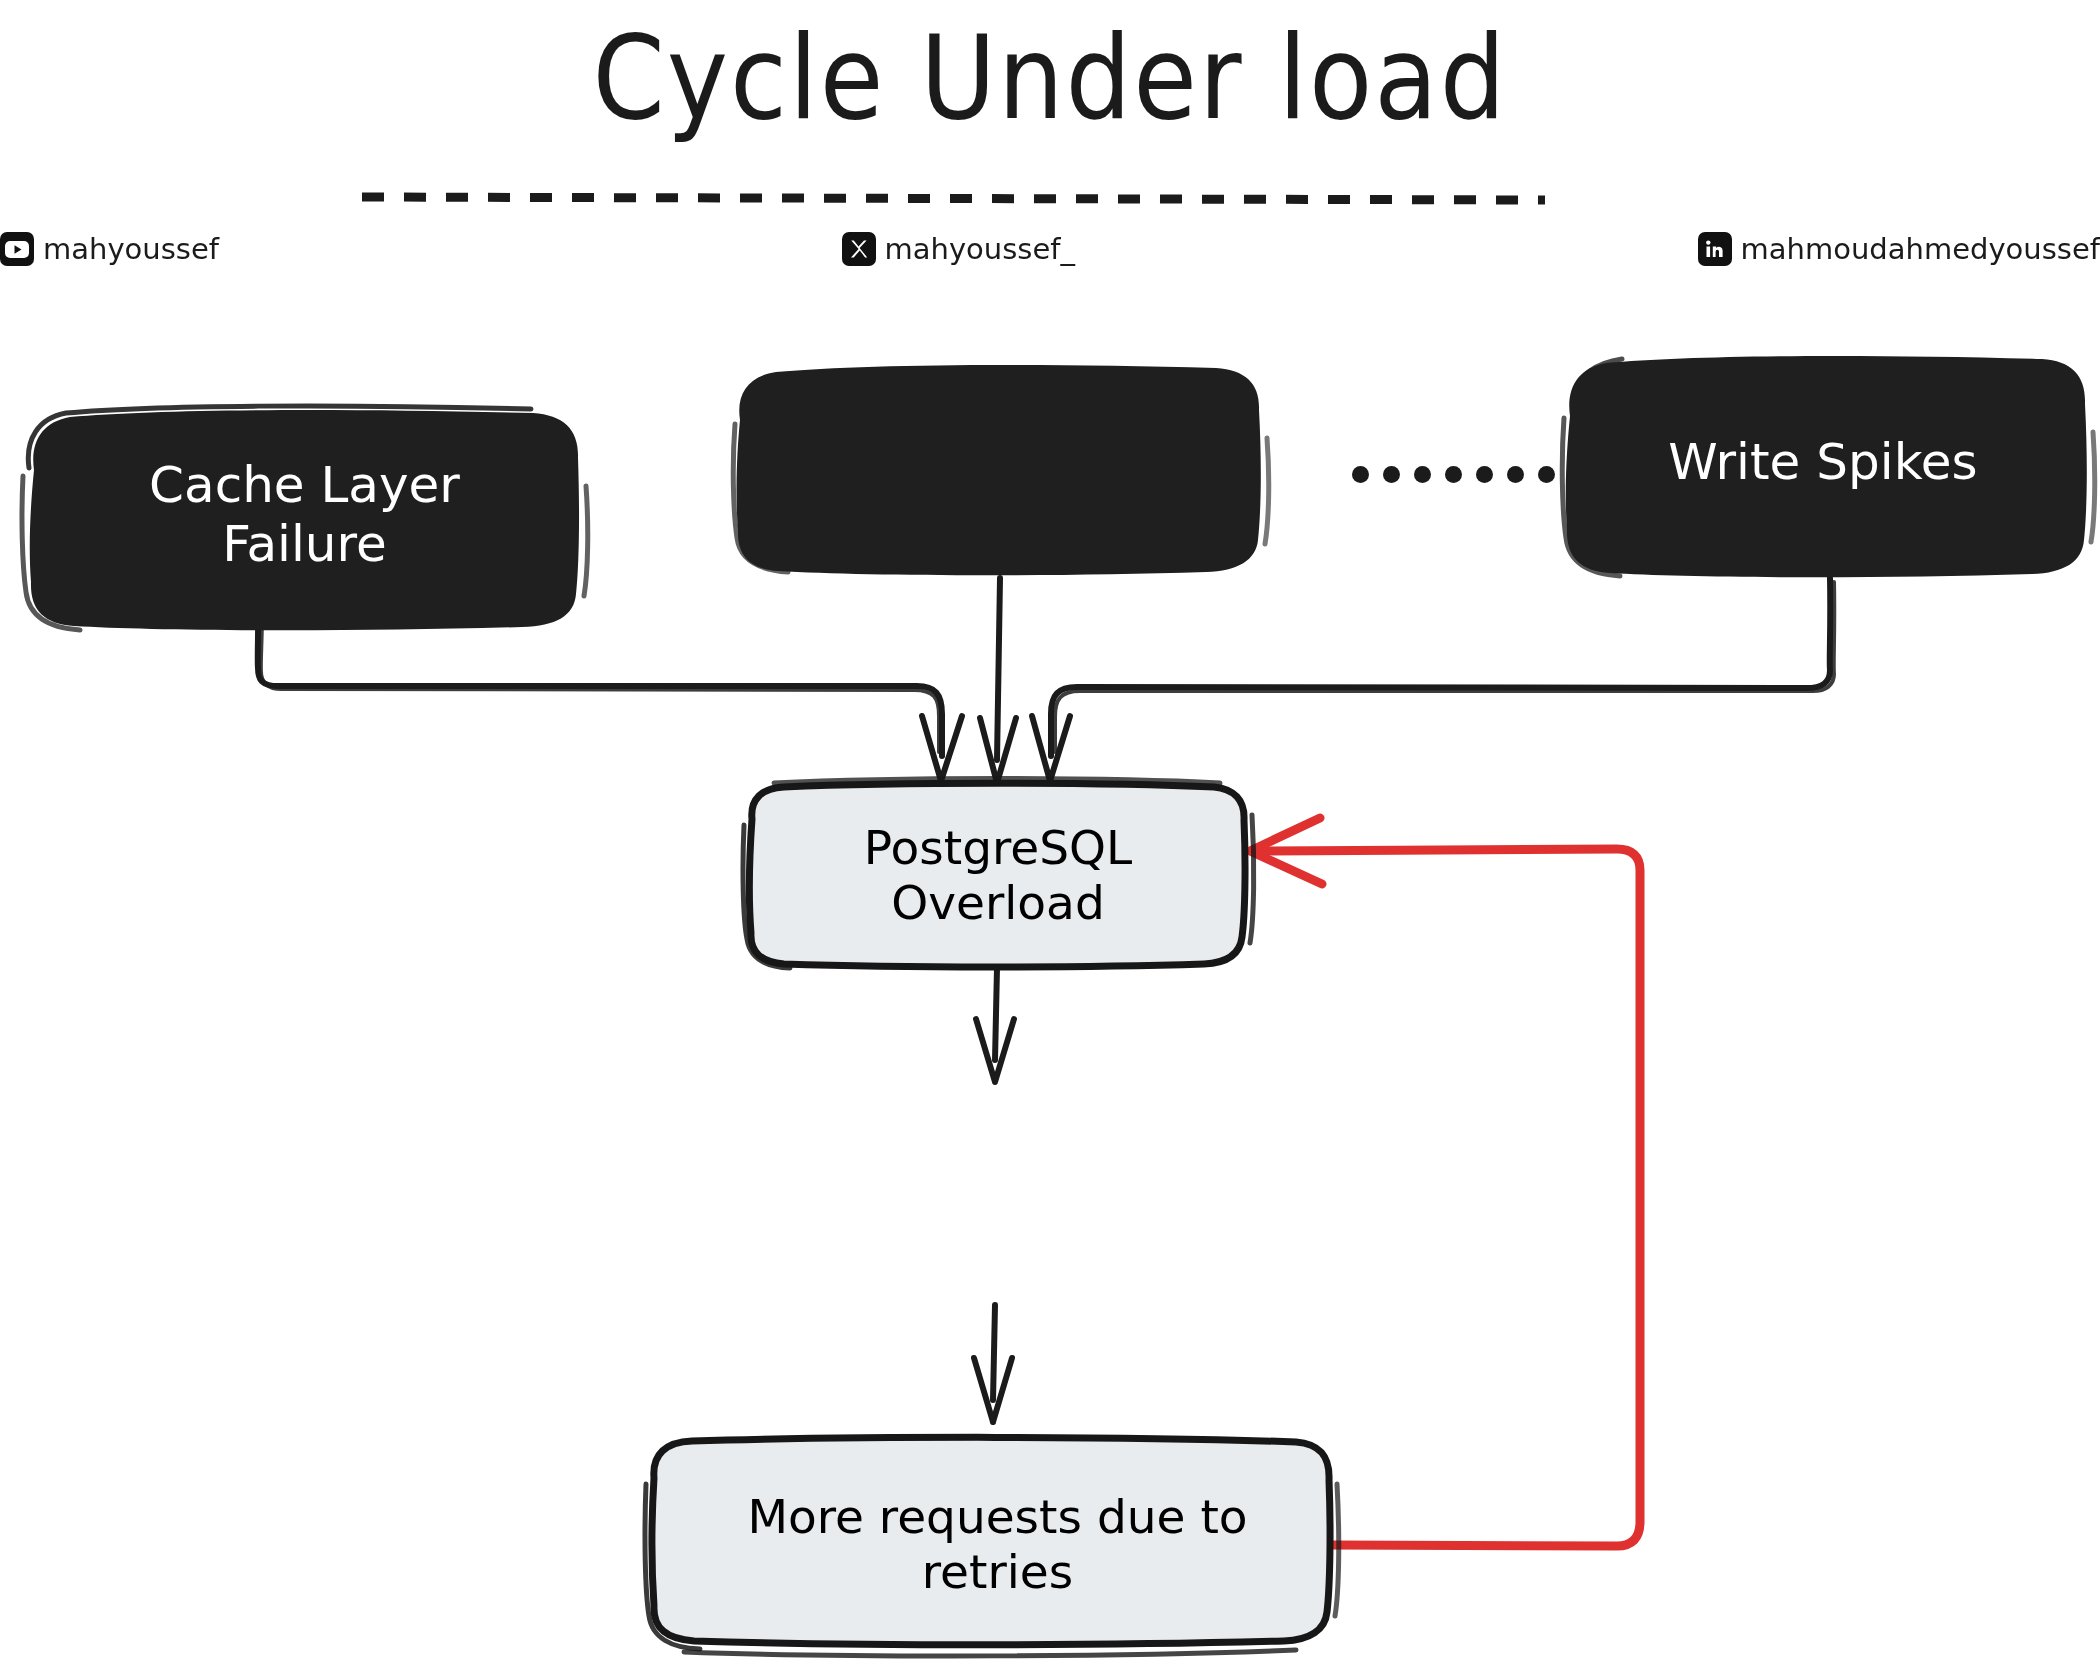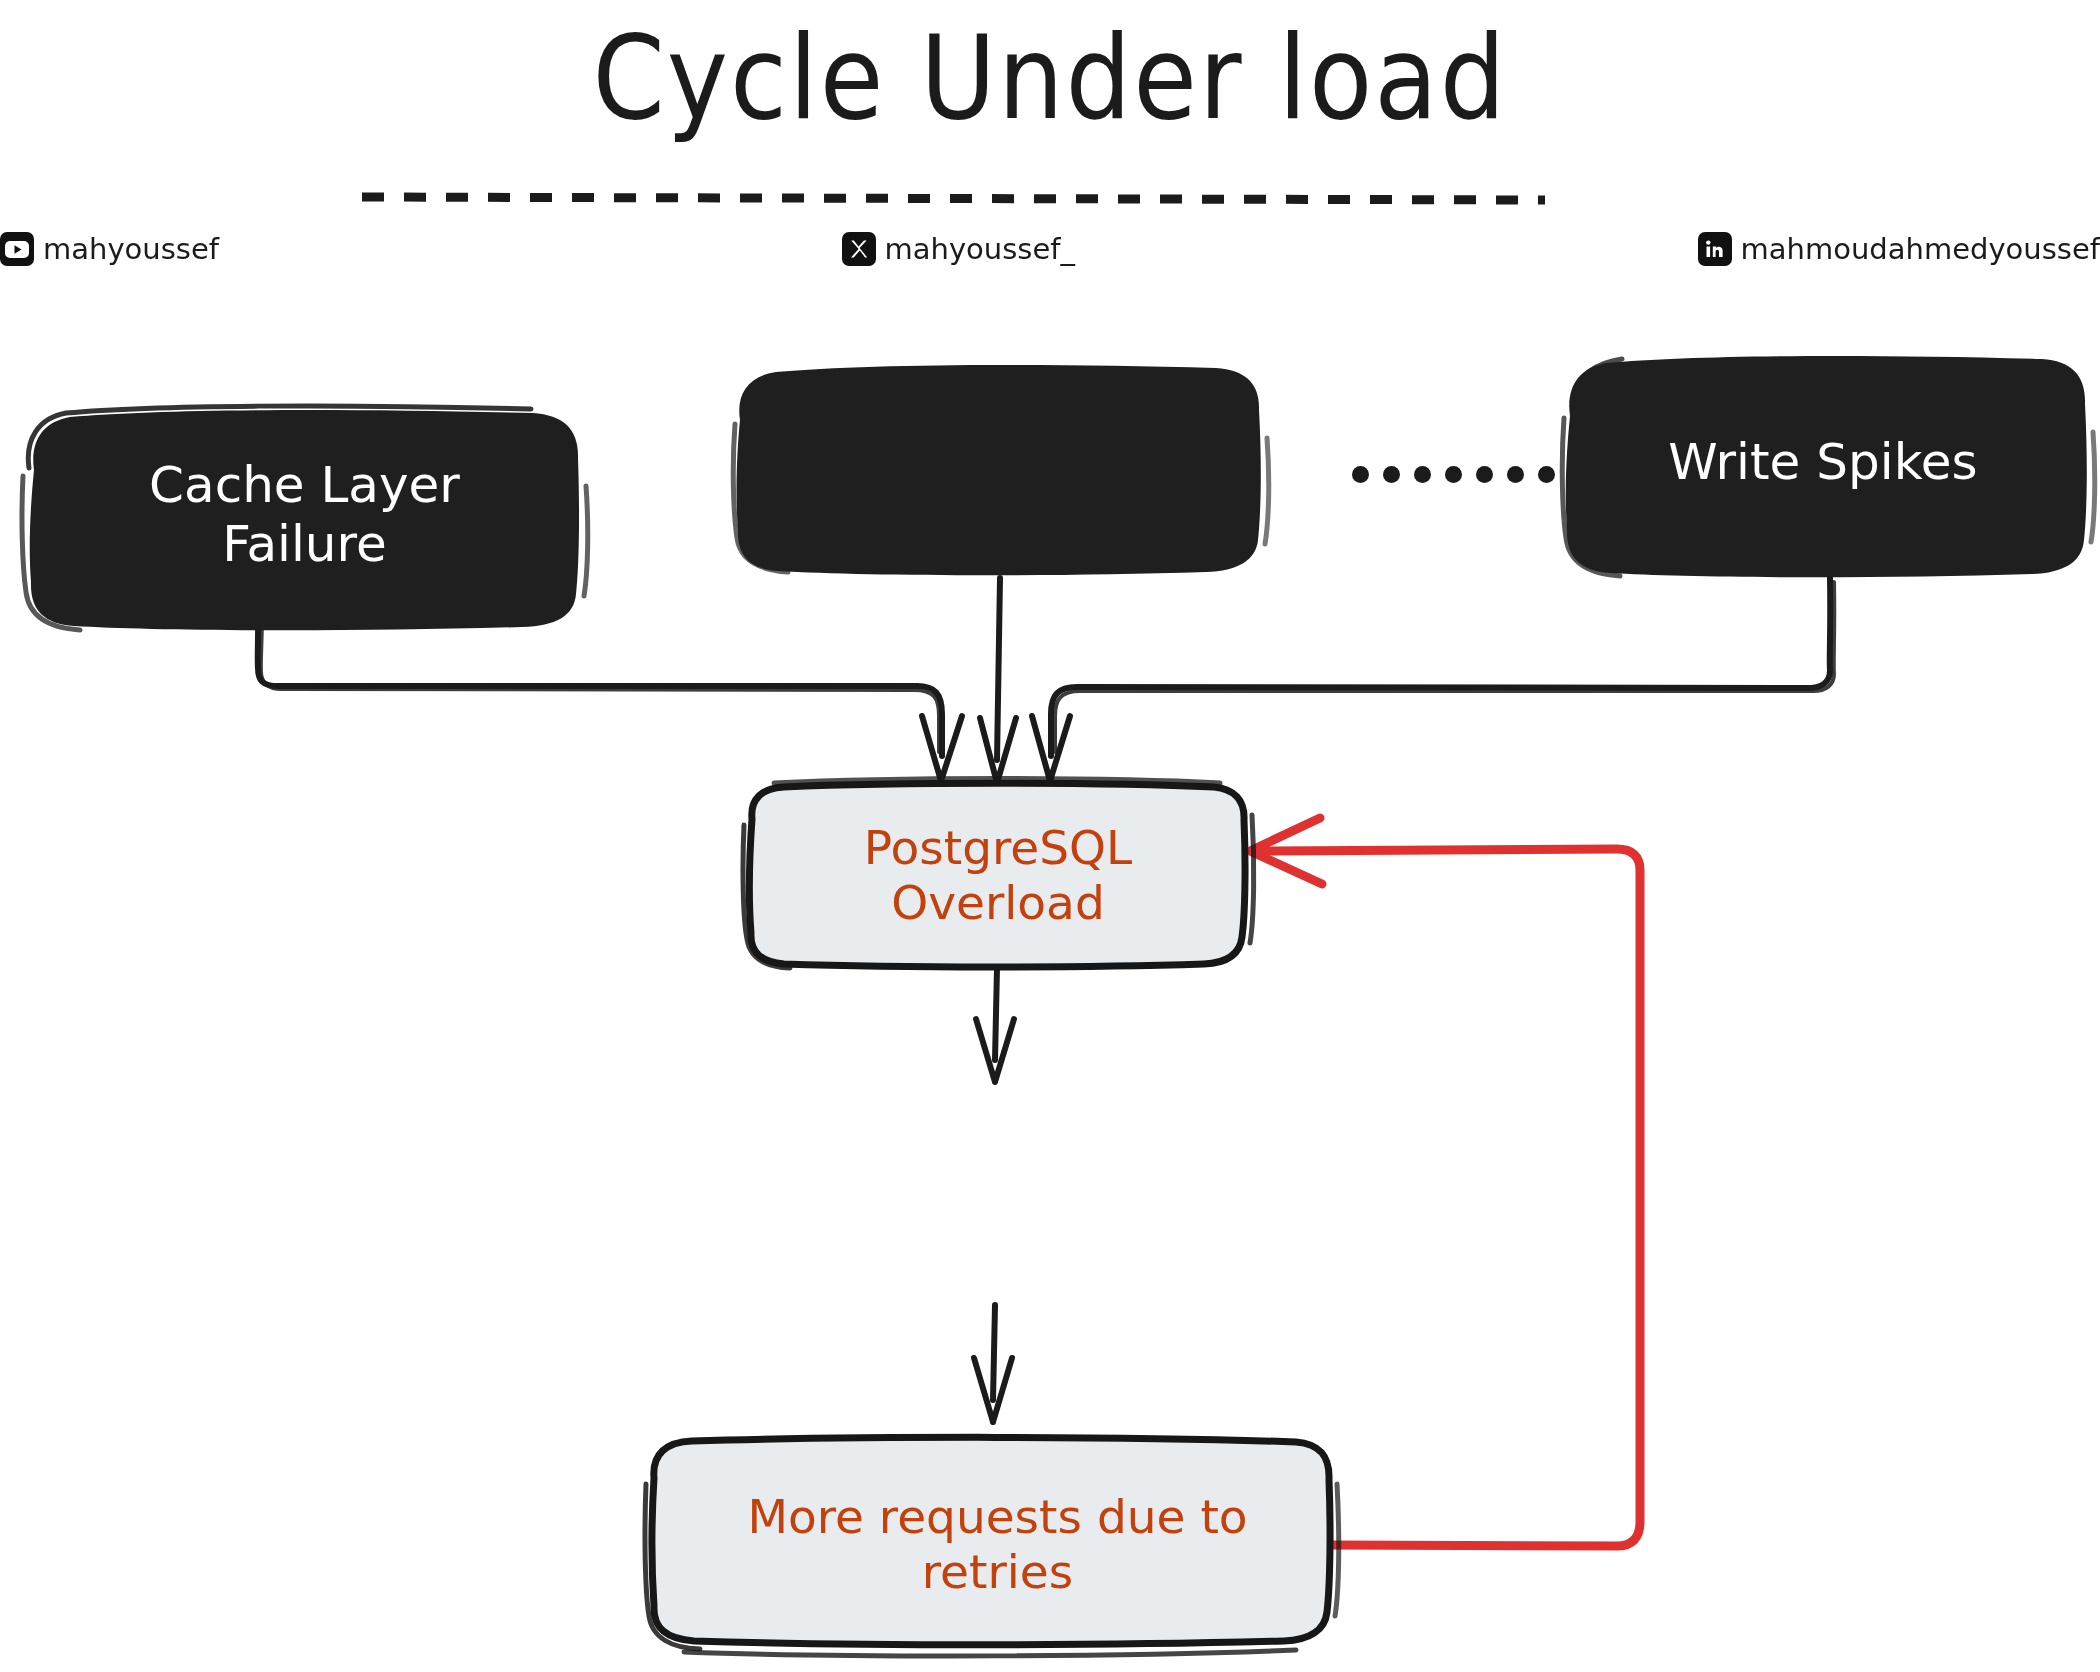--- a/index.html
+++ b/index.html
@@ -34,21 +34,21 @@
   
   .node{
     position:absolute;display:flex;align-items:center;justify-content:center;
     text-align:center;box-sizing:border-box;
   }
   .node .label{
     position:relative;z-index:3;white-space:pre-line;line-height:1.18;
     font-family:"DejaVu Sans",sans-serif;
   }
   .node.dark .label{color:#ffffff;font-size:50px;}
-  .node.light .label{color:#c2410c;font-size:47px;}
+  .node.light .label{color:#000000;font-size:47px;}
 
   
   .node svg{position:absolute;left:-14px;top:-14px;z-index:1;overflow:visible;}
 
   
   #ellipsis-dots{position:absolute;display:flex;align-items:center;gap:14px;z-index:4;}
   #ellipsis-dots i{display:block;width:17px;height:17px;border-radius:50%;background:#1b1b1b;}
 
   
   #loop-note{

